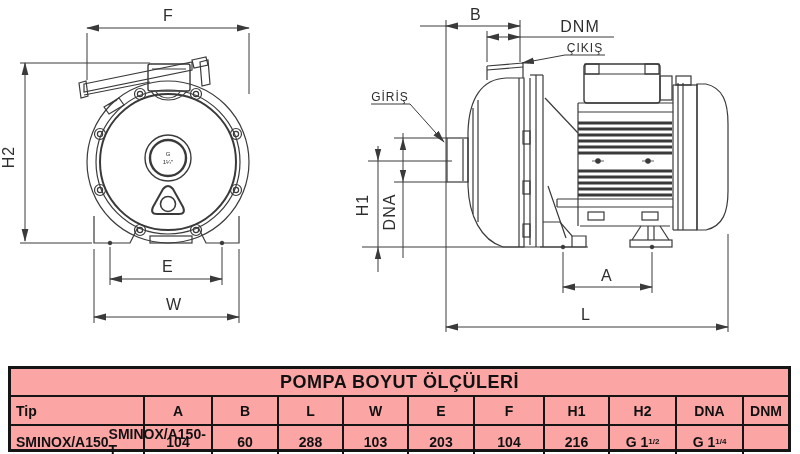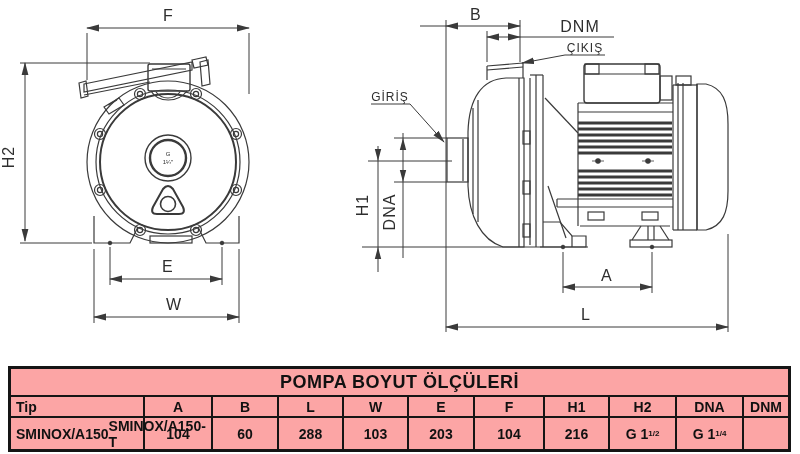--- a/index.html
+++ b/index.html
@@ -14,21 +14,21 @@
   
   .size-table{position:absolute;left:8px;top:366px;width:783px;height:86px;
               box-sizing:border-box;border:3px solid #151515;background:#fca5a5;color:#111;}
   .t-title{height:26px;border-bottom:2px solid #151515;display:flex;align-items:center;
            justify-content:center;font-weight:bold;font-size:18px;letter-spacing:.5px;}
   .t-grid{display:grid;grid-template-columns:134px 68px 66px 65px 65px 66px 70px 65px 67px 67px auto;}
   .t-grid .cell{border-right:2px solid #151515;border-bottom:2px solid #151515;
                 box-sizing:border-box;display:flex;align-items:center;justify-content:center;
                 font-weight:bold;font-size:14px;}
   .t-grid .cell:nth-child(11n){border-right:none;}
-  .hdr{height:21px;}
+  .hdr{height:29px;}
   .dat{height:32px;border-bottom:none !important;}
   .cell.left{justify-content:flex-start;padding-left:5px;}
   .tipcell{flex-direction:row;align-items:flex-start;justify-content:center;
            font-size:13px;line-height:1.15;}
   sup.frac{font-size:8px;vertical-align:super;line-height:0;}
 </style>
 </head>
 <body>
 <div class="stage">
 

